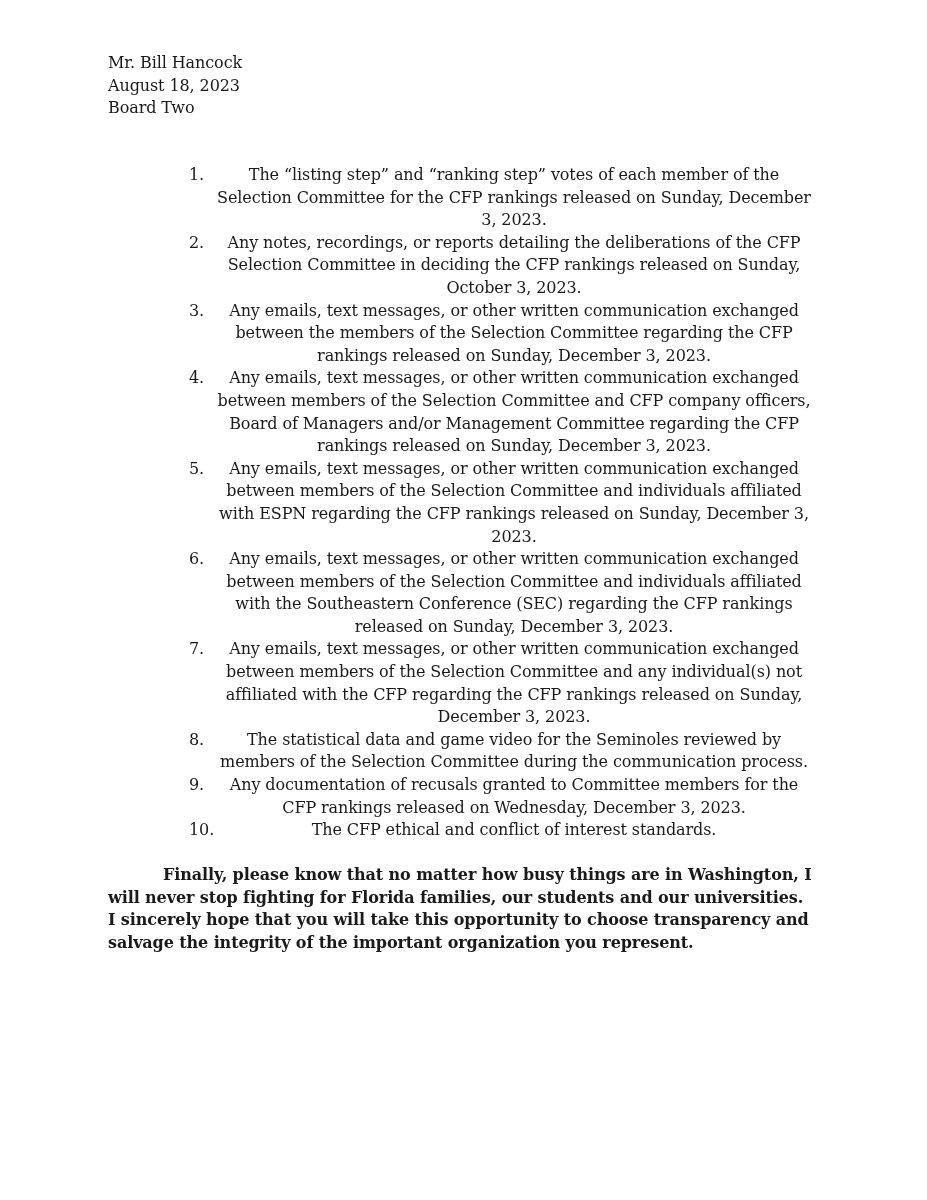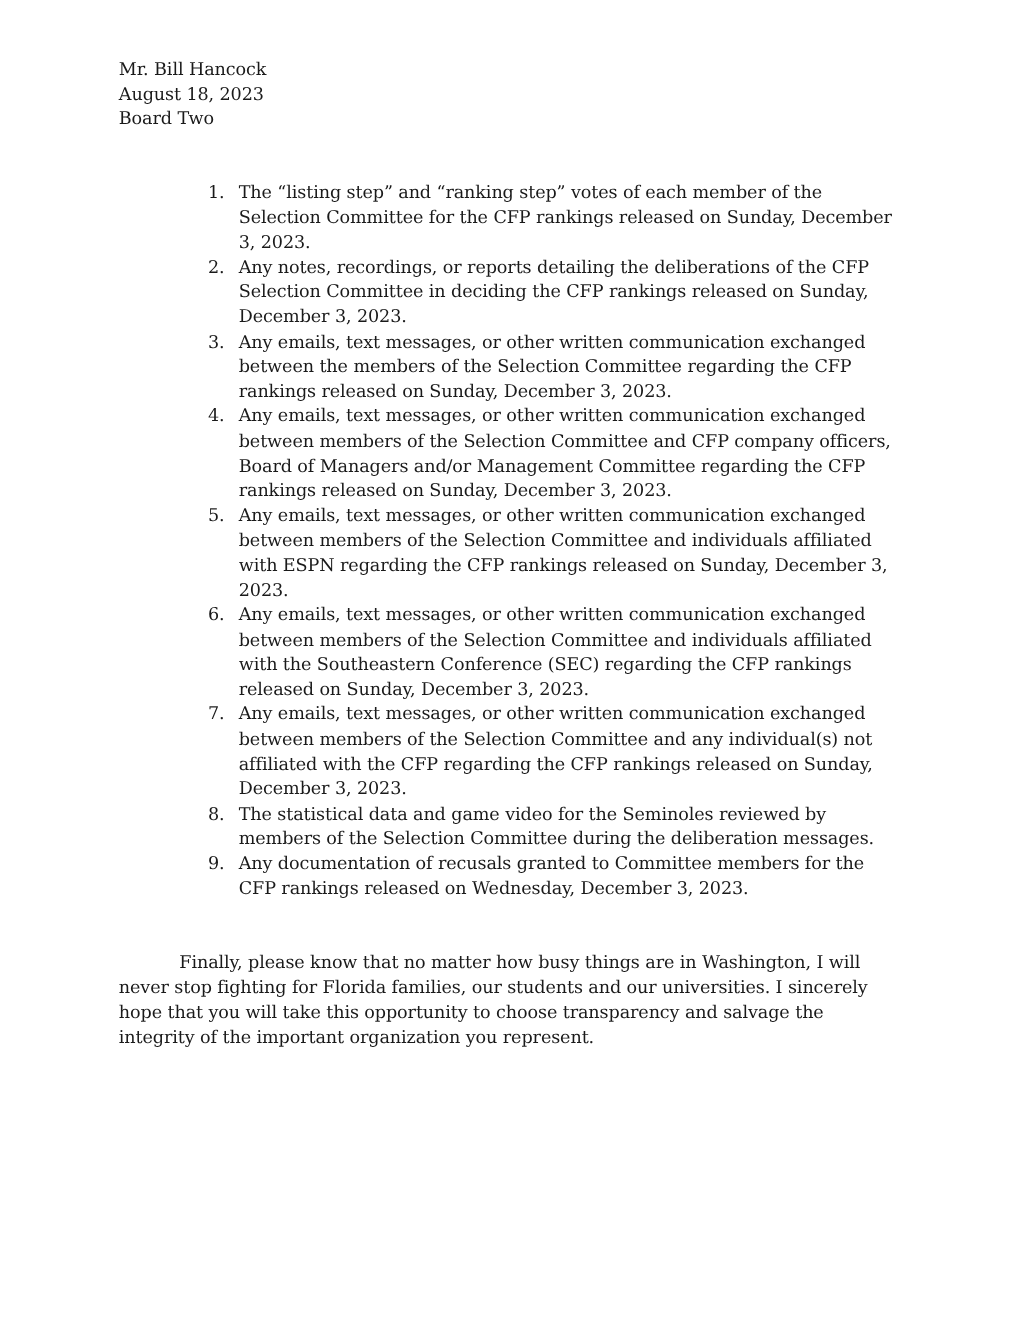--- a/index.html
+++ b/index.html
@@ -39,29 +39,31 @@
   .request-item {
     display: flex;
     align-items: flex-start;
   }
   .request-item .num {
     flex: 0 0 28px;
     width: 28px;
   }
   .request-item .txt {
     flex: 1 1 auto;
+    text-align: center;
   }
   .closing-paragraph {
     position: absolute;
     left: 108px;
     top: 864px;
     width: 706px;
     margin: 0;
     text-indent: 55px;
     text-align: left;
+    font-weight: bold;
   }
 </style>
 </head>
 <body>
 
 <div class="page" style="background: rgb(255, 255, 255); color: rgb(26, 26, 26);">
 
   <div class="header-block">
     <div>Mr. Bill Hancock</div>
     <div>August 18, 2023</div>
@@ -69,21 +71,21 @@
   </div>
 
   <ol class="request-list" id="request-list">
     <li class="request-item">
       <span class="num">1.</span>
       <span class="txt">The “listing step” and “ranking step” votes of each member of the Selection Committee for the CFP rankings released on Sunday, December 3, 2023.</span>
     </li>
 
     <li class="request-item">
       <span class="num">2.</span>
-      <span class="txt">Any notes, recordings, or reports detailing the deliberations of the CFP Selection Committee in deciding the CFP rankings released on Sunday, December 3, 2023.</span>
+      <span class="txt">Any notes, recordings, or reports detailing the deliberations of the CFP Selection Committee in deciding the CFP rankings released on Sunday, October 3, 2023.</span>
     </li>
 
     <li class="request-item">
       <span class="num">3.</span>
       <span class="txt">Any emails, text messages, or other written communication exchanged between the members of the Selection Committee regarding the CFP rankings released on Sunday, December 3, 2023.</span>
     </li>
 
     <li class="request-item">
       <span class="num">4.</span>
       <span class="txt">Any emails, text messages, or other written communication exchanged between members of the Selection Committee and CFP company officers, Board of Managers and/or Management Committee regarding the CFP rankings released on Sunday, December 3, 2023.</span>
@@ -99,25 +101,29 @@
       <span class="txt">Any emails, text messages, or other written communication exchanged between members of the Selection Committee and individuals affiliated with the Southeastern Conference (SEC) regarding the CFP rankings released on Sunday, December 3, 2023.</span>
     </li>
 
     <li class="request-item">
       <span class="num">7.</span>
       <span class="txt">Any emails, text messages, or other written communication exchanged between members of the Selection Committee and any individual(s) not affiliated with the CFP regarding the CFP rankings released on Sunday, December 3, 2023.</span>
     </li>
 
     <li class="request-item">
       <span class="num">8.</span>
-      <span class="txt">The statistical data and game video for the Seminoles reviewed by members of the Selection Committee during the deliberation messages.</span>
+      <span class="txt">The statistical data and game video for the Seminoles reviewed by members of the Selection Committee during the communication process.</span>
     </li>
 
     <li class="request-item">
       <span class="num">9.</span>
       <span class="txt">Any documentation of recusals granted to Committee members for the CFP rankings released on Wednesday, December 3, 2023.</span>
     </li>
 
+    <li class="request-item">
+      <span class="num">10.</span>
+      <span class="txt">The CFP ethical and conflict of interest standards.</span>
+    </li>
   </ol>
 
   <p class="closing-paragraph">Finally, please know that no matter how busy things are in Washington, I will never stop fighting for Florida families, our students and our universities. I sincerely hope that you will take this opportunity to choose transparency and salvage the integrity of the important organization you represent.</p>
 
 </div>
 
 </body></html>

